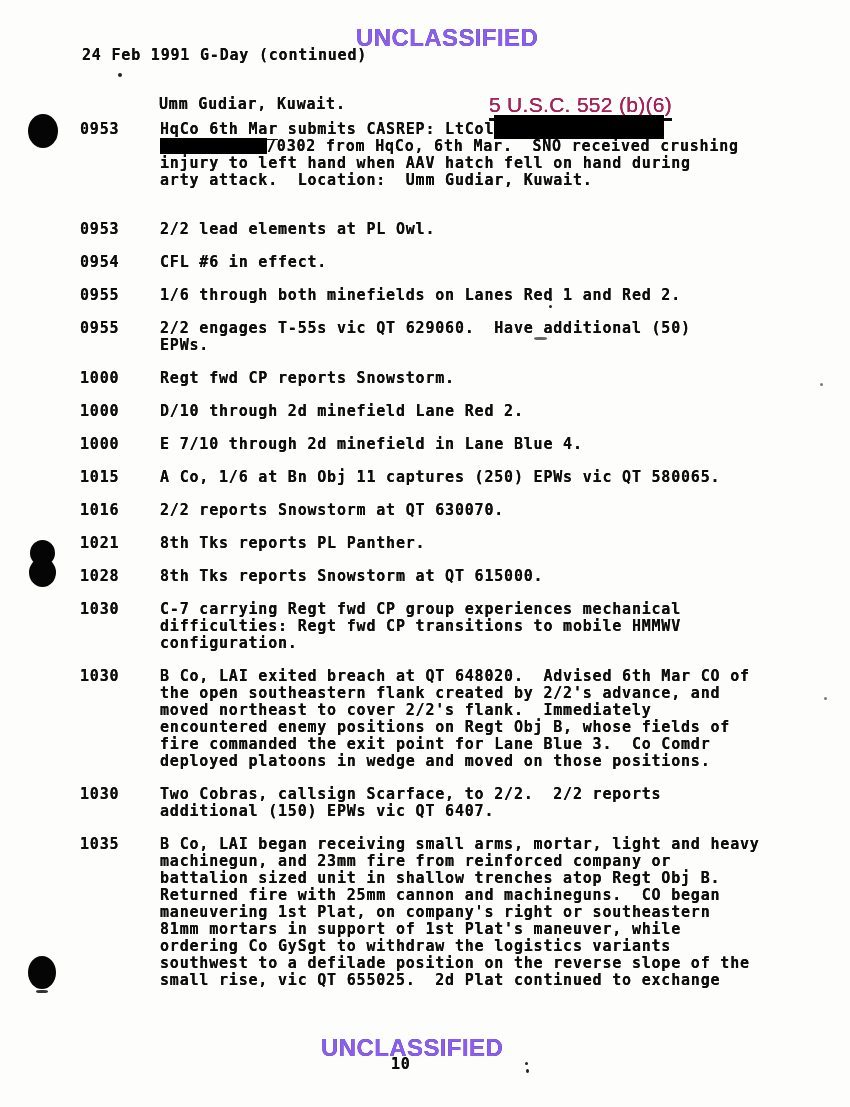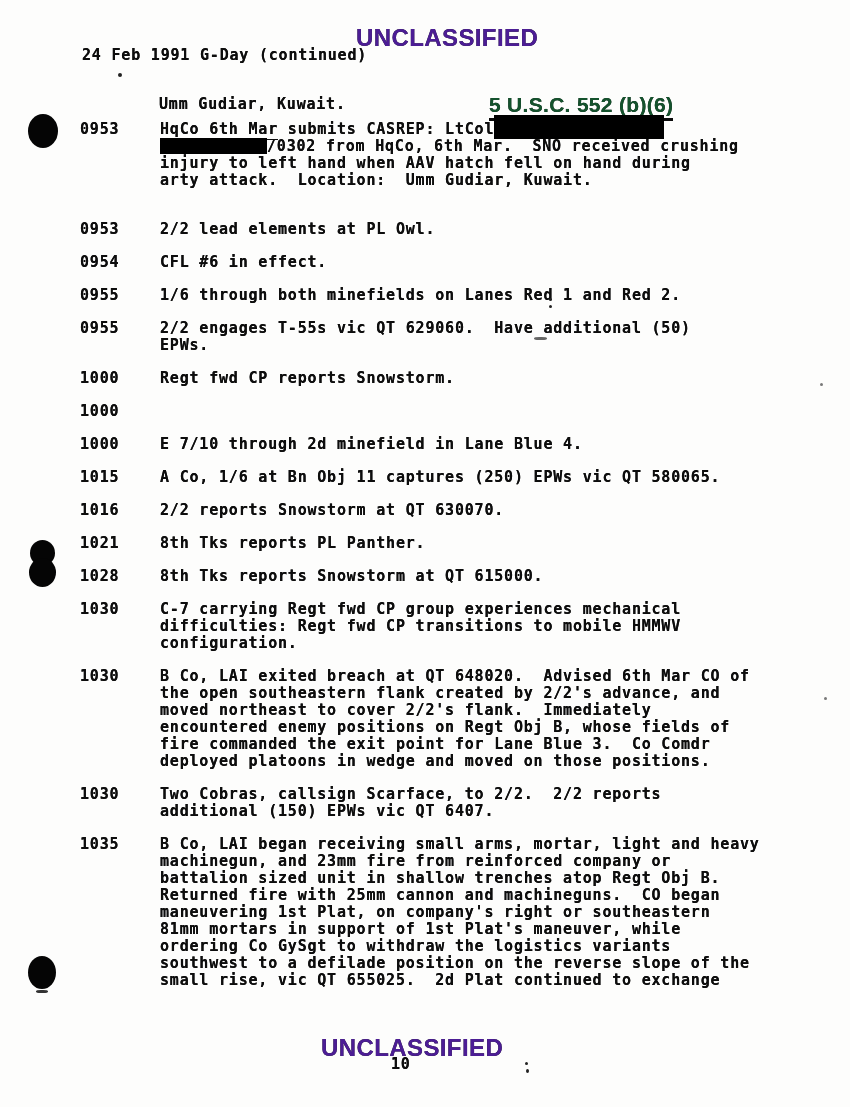--- a/index.html
+++ b/index.html
@@ -20,32 +20,32 @@
     letter-spacing:0.8px;
     white-space:pre;
     text-shadow:0 0 0.5px rgba(0,0,0,0.85);
   }
   .banner{
     position:absolute;
     font-family:"Liberation Sans",sans-serif;
     font-weight:700;
     font-size:24px;
     letter-spacing:0.4px;
-    color:#4c1d95;
+    color:#8b5cf6;
     text-shadow:0 0 0.6px rgba(0,0,0,0.9);
   }
   .banner.top{left:356px;top:24px;}
   .banner.bottom{left:321px;top:1034px;}
   .date-line{position:absolute;left:82px;top:47px;text-align:right;}
   .continuation{position:absolute;left:159px;top:96px;}
   .stamp{
     position:absolute;left:489px;top:93px;
     font-family:"Liberation Sans",sans-serif;
-    font-weight:700;font-size:21px;letter-spacing:0.3px;
-    color:#14532d;
+    font-weight:400;font-size:21px;letter-spacing:0.3px;
+    color:#be185d;
     border-bottom:3px solid #0a0a0a;
     padding-bottom:1px;
     text-shadow:0 0 0.6px rgba(0,0,0,0.9);
     white-space:nowrap;
   }
   .entries{position:absolute;left:80px;top:121px;width:710px;}
   .entry{display:flex;margin-bottom:16px;}
   .entry.first{margin-bottom:32px;}
   .time{flex:0 0 80px;width:80px;}
   .ebody{flex:1;}
@@ -120,20 +120,23 @@
         </div>
       </div>
       <div class="entry">
         <div class="time mono">1000</div>
         <div class="ebody">
           <div class="line mono"><span>Regt fwd CP reports Snowstorm.</span></div>
         </div>
       </div>
       <div class="entry">
         <div class="time mono">1000</div>
+        <div class="ebody">
+          <div class="line mono"><span>D/10 through 2d minefield Lane Red 2.</span></div>
+        </div>
       </div>
       <div class="entry">
         <div class="time mono">1000</div>
         <div class="ebody">
           <div class="line mono"><span>E 7/10 through 2d minefield in Lane Blue 4.</span></div>
         </div>
       </div>
       <div class="entry">
         <div class="time mono">1015</div>
         <div class="ebody">

